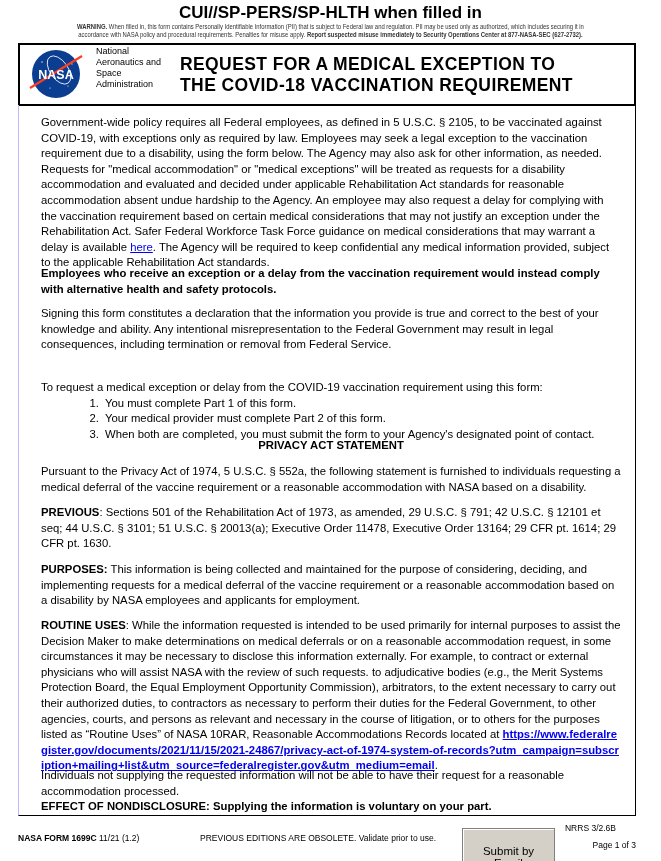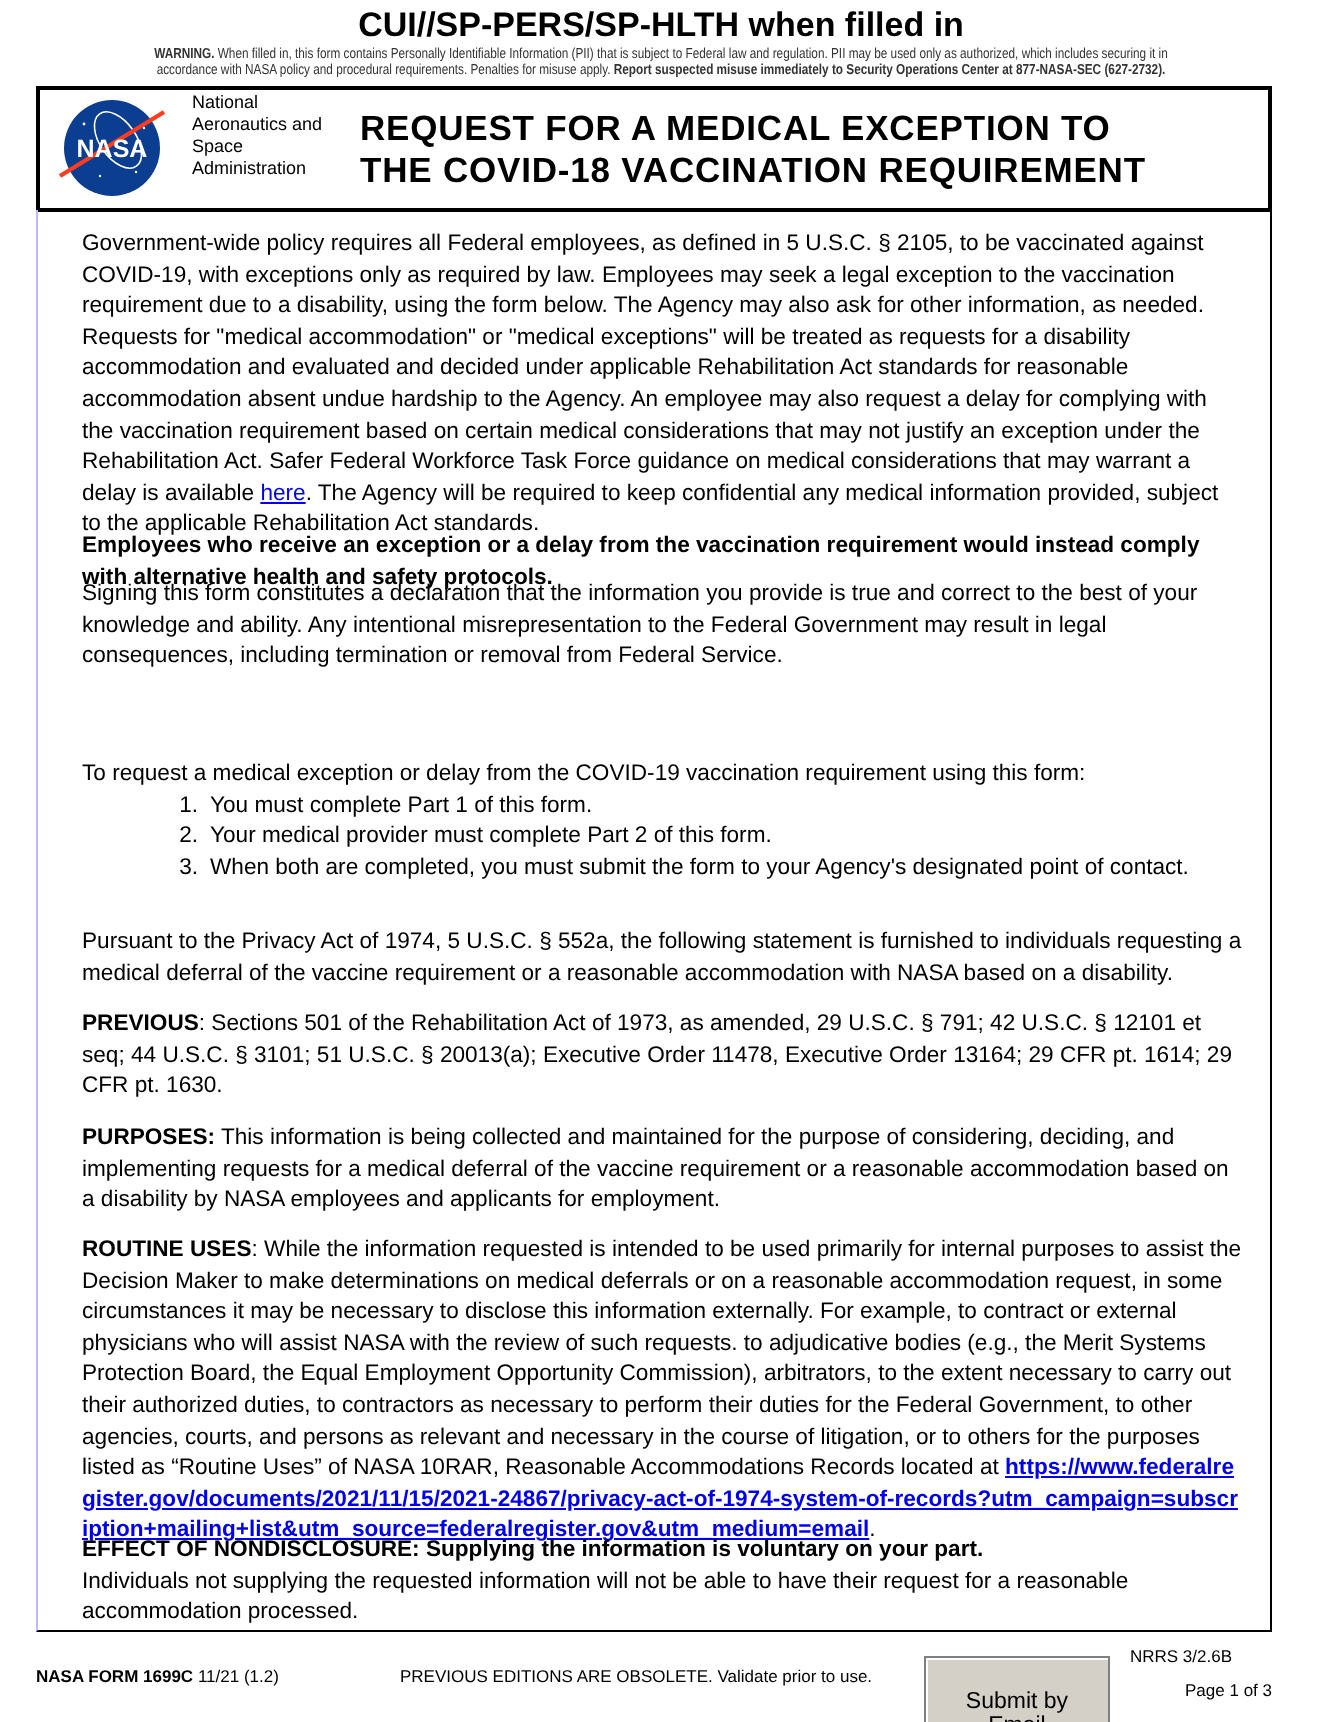--- a/index.html
+++ b/index.html
@@ -62,43 +62,44 @@
     <div>REQUEST FOR A MEDICAL EXCEPTION TO</div>
     <div>THE COVID-18 VACCINATION REQUIREMENT</div>
   </div>
 </div>
 
 <div class="content-box">
   <div class="p" style="top:10px;"><span>Government-wide policy requires all Federal employees, as defined in 5 U.S.C. § 2105, to be vaccinated against COVID-19, with exceptions only as required by law. Employees may seek a legal exception to the vaccination requirement due to a disability, using the form below. The Agency may also ask for other information, as needed. Requests for "medical accommodation" or "medical exceptions" will be treated as requests for a disability accommodation and evaluated and decided under applicable Rehabilitation Act standards for reasonable accommodation absent undue hardship to the Agency. An employee may also request a delay for complying with the vaccination requirement based on certain medical considerations that may not justify an exception under the Rehabilitation Act. Safer Federal Workforce Task Force guidance on medical considerations that may warrant a delay is available </span><a class="link">here</a><span>. The Agency will be required to keep confidential any medical information provided, subject to the applicable Rehabilitation Act standards.</span></div>
 
   <div class="p" style="top:161px;"><b>Employees who receive an exception or a delay from the vaccination requirement would instead comply with alternative health and safety protocols.</b></div>
 
-  <div class="p" style="top:185px;">Signing this form constitutes a declaration that the information you provide is true and correct to the best of your knowledge and ability. Any intentional misrepresentation to the Federal Government may result in legal consequences, including termination or removal from Federal Service.</div>
+  <div class="p" style="top:201px;">Signing this form constitutes a declaration that the information you provide is true and correct to the best of your knowledge and ability. Any intentional misrepresentation to the Federal Government may result in legal consequences, including termination or removal from Federal Service.</div>
 
   <div class="p" style="top:256px;margin-top:19px;">
     <div>To request a medical exception or delay from the COVID-19 vaccination requirement using this form:</div>
     <ol style="margin-left:40px;">
       <li><span class="num">1.</span><span>You must complete Part 1 of this form.</span></li>
       <li><span class="num">2.</span><span>Your medical provider must complete Part 2 of this form.</span></li>
       <li><span class="num">3.</span><span>When both are completed, you must submit the form to your Agency's designated point of contact.</span></li>
     </ol>
   </div>
 
+  <div class="p center" style="top:333px;"><b>PRIVACY ACT STATEMENT</b></div>
 
   <div class="p" style="top:359px;">Pursuant to the Privacy Act of 1974, 5 U.S.C. § 552a, the following statement is furnished to individuals requesting a medical deferral of the vaccine requirement or a reasonable accommodation with NASA based on a disability.</div>
 
   <div class="p" style="top:400px;"><b>PREVIOUS</b><span>: Sections 501 of the Rehabilitation Act of 1973, as amended, 29 U.S.C. § 791; 42 U.S.C. § 12101 et seq; 44 U.S.C. § 3101; 51 U.S.C. § 20013(a); Executive Order 11478, Executive Order 13164; 29 CFR pt. 1614; 29 CFR pt. 1630.</span></div>
 
   <div class="p" style="top:457px;"><b>PURPOSES:</b><span> This information is being collected and maintained for the purpose of considering, deciding, and implementing requests for a medical deferral of the vaccine requirement or a reasonable accommodation based on a disability by NASA employees and applicants for employment.</span></div>
 
   <div class="p" style="top:513px;"><b>ROUTINE USES</b><span>:  While the information requested is intended to be used primarily for internal purposes to assist the Decision Maker to make determinations on medical deferrals or on a reasonable accommodation request, in some circumstances it may be necessary to disclose this information externally.  For example, to contract or external physicians who will assist NASA with the review of such requests. to adjudicative bodies (e.g., the Merit Systems Protection Board, the Equal Employment Opportunity Commission), arbitrators, to the extent necessary to carry out their authorized duties, to contractors as necessary to perform their duties for the Federal Government, to other agencies, courts, and persons as relevant and necessary in the course of litigation, or to others for the purposes listed as “Routine Uses” of NASA 10RAR, Reasonable Accommodations Records located at </span><a class="link-b" style="word-break:break-all;">https://www.federalregister.gov/documents/2021/11/15/2021-24867/privacy-act-of-1974-system-of-records?utm_campaign=subscription+mailing+list&amp;utm_source=federalregister.gov&amp;utm_medium=email</a><span>.</span></div>
 
   <div class="p" style="top:663px;">
+    <div>Individuals not supplying the requested information will not be able to have their request for a reasonable accommodation processed.</div>
     <div><b>EFFECT OF NONDISCLOSURE: Supplying the information is voluntary on your part.</b></div>
-    <div>Individuals not supplying the requested information will not be able to have their request for a reasonable accommodation processed.</div>
   </div>
 </div>
 
 <div class="footer" style="left:18px;"><b>NASA FORM 1699C</b><span> 11/21 (1.2)</span></div>
 <div class="footer" style="left:200px;">PREVIOUS EDITIONS ARE OBSOLETE. Validate prior to use.</div>
 <button class="submit">Submit by Email</button>
 <div class="footer" style="left:560px; top:823px; text-align:right; width:56px;">NRRS 3/2.6B</div>
 <div class="footer" style="left:580px; top:840px; text-align:right; width:56px;">Page 1 of 3</div>
 
 </body></html>

